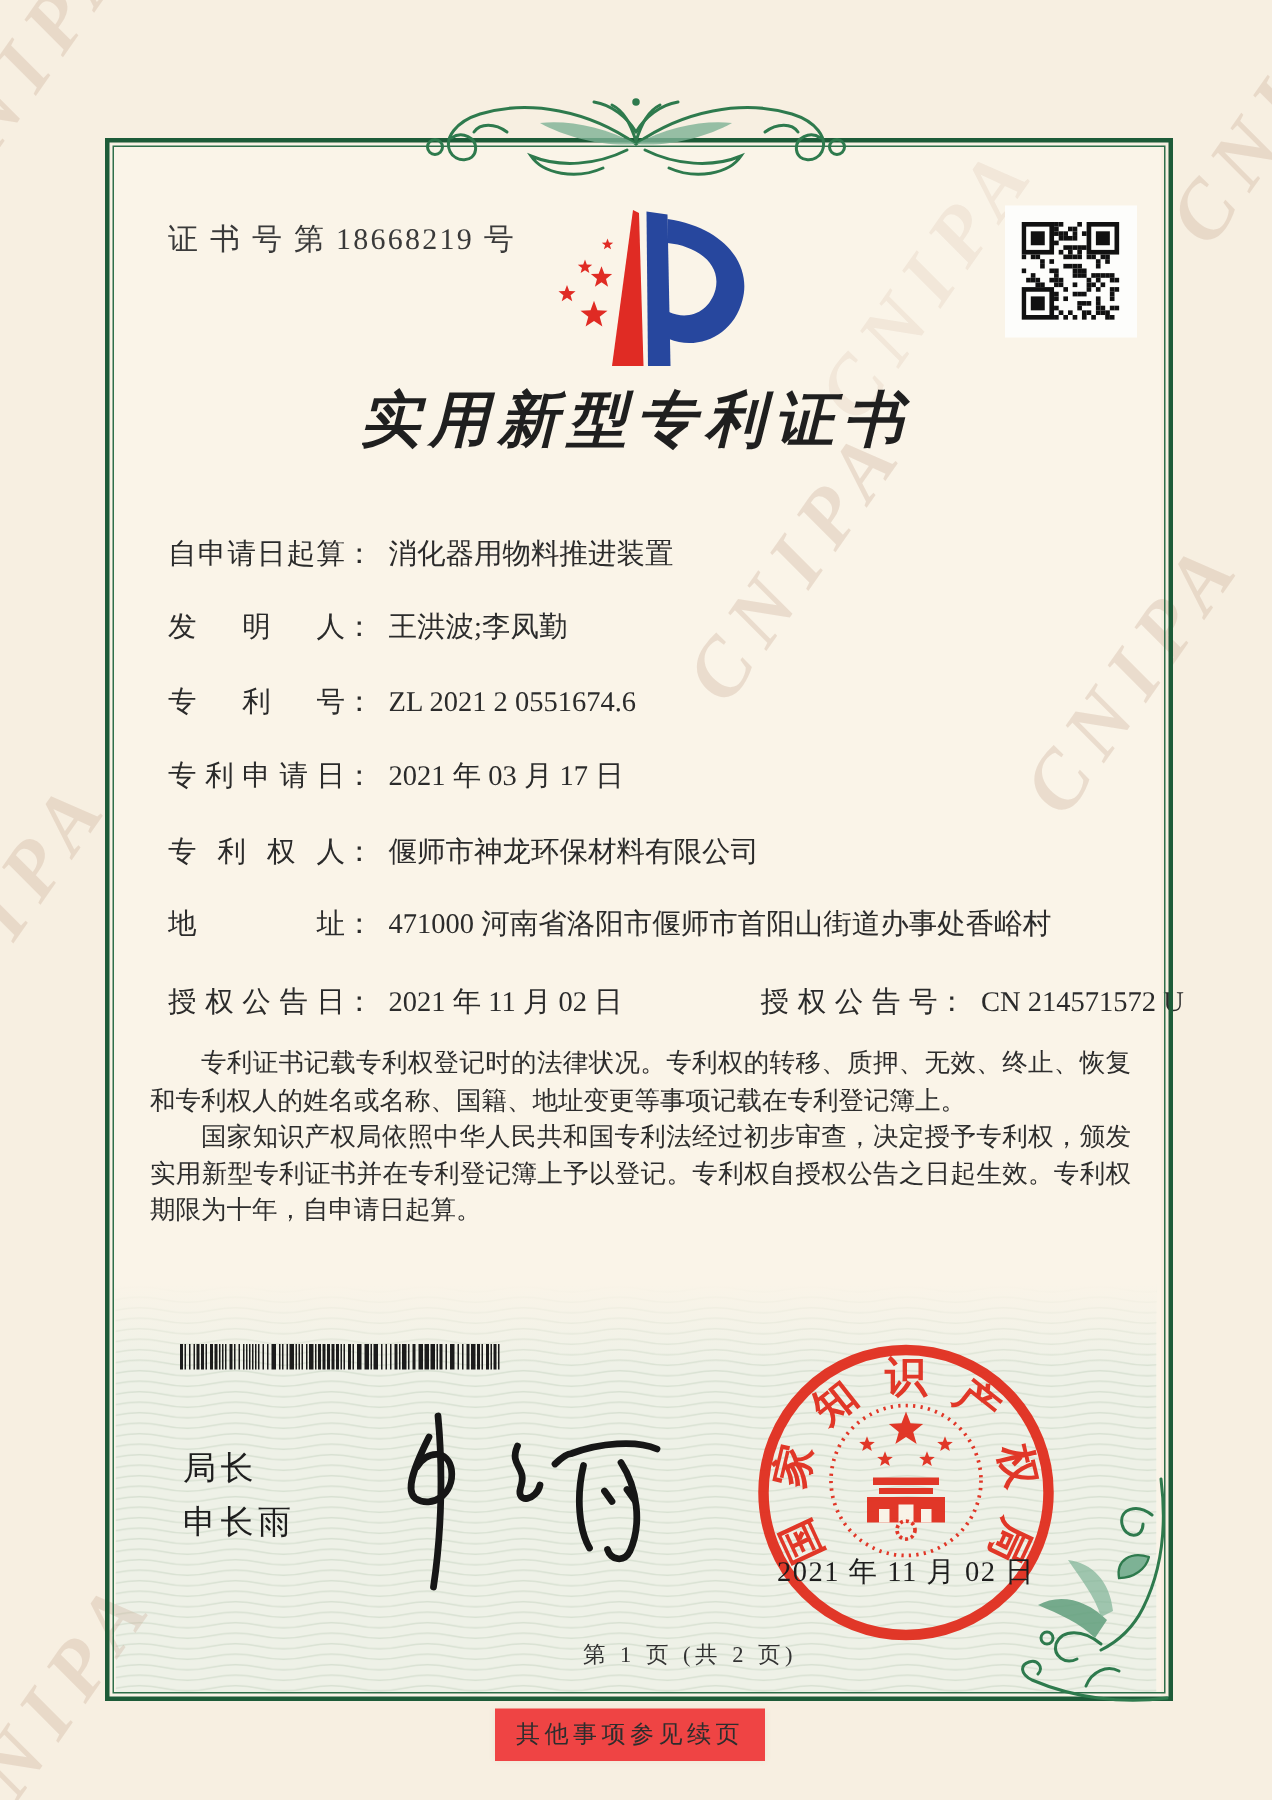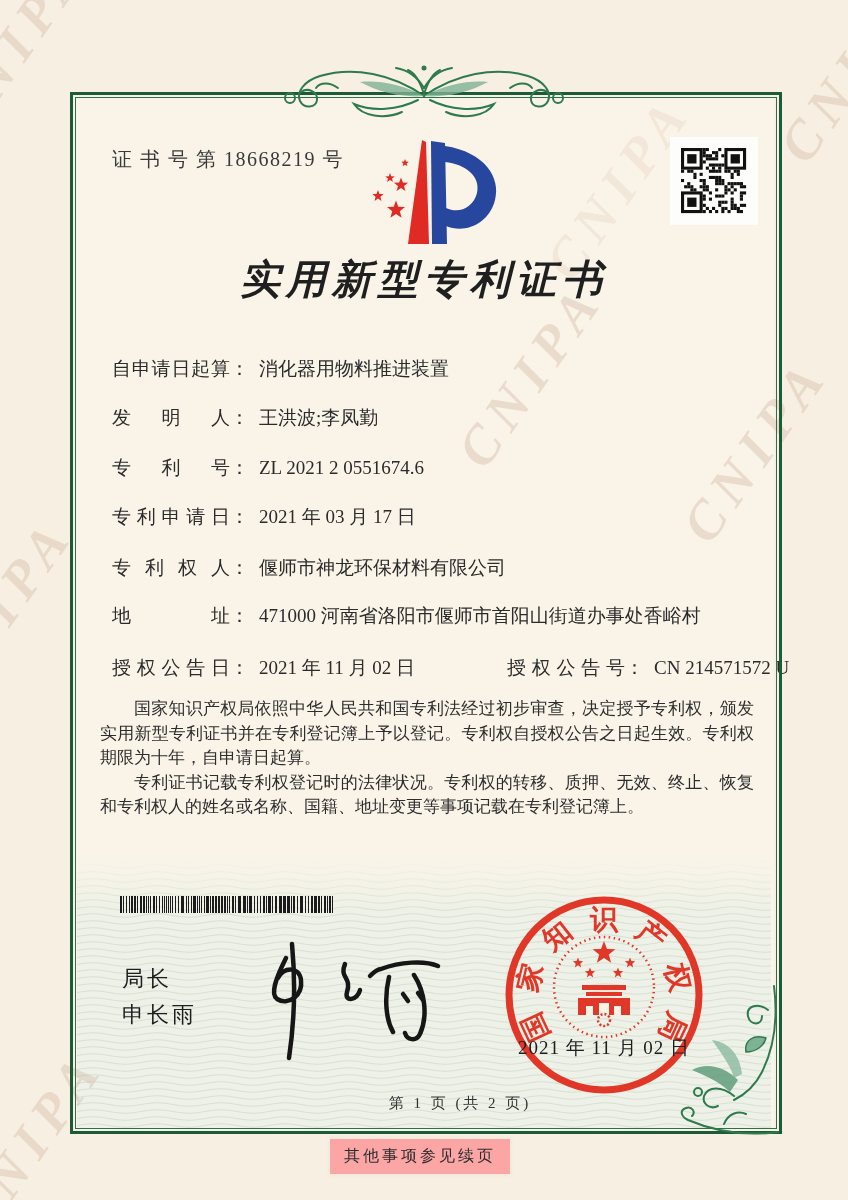--- a/index.html
+++ b/index.html
@@ -40,21 +40,21 @@
   .official { position:absolute; left:122px; top:961px; z-index:2;
     font-family:"Liberation Sans","DejaVu Sans",sans-serif; font-size:22px; font-weight:500;
     letter-spacing:3px; color:#1e1e1e; }
   .official div { line-height:36px; }
   .signature { position:absolute; left:248px; top:936px; z-index:2; }
   .seal { position:absolute; left:498px; top:889px; z-index:2; opacity:0.93; }
   .seal-date { position:absolute; left:500px; top:1035px; width:208px; text-align:center; z-index:2;
     font-size:19px; letter-spacing:1px; color:#1d1d1d; font-weight:500; }
   .page-ind { position:absolute; left:0; top:1094px; width:100%; text-align:center;
     font-size:15px; letter-spacing:3px; color:#333; z-index:2;padding-left:36px; }
-  .note-box { position:absolute; left:330px; top:1139px; background:#fca5a5; padding:7px 14px;
+  .note-box { position:absolute; left:330px; top:1139px; background:#ef4444; padding:7px 14px;
     font-size:16px; letter-spacing:3px; color:#2d2d2d; z-index:2; box-shadow:0 0 5px rgba(120,100,60,0.08); }
   .flourish { position:absolute; left:270px; top:54px; z-index:4; }
   .corner-orn { position:absolute; left:676px; top:984px; z-index:4; }
 </style>
 </head>
 <body>
 
 <div class="inner-bg"></div>
 <div class="wave-zone">
   <svg width="694" height="272">
@@ -276,22 +276,22 @@
   <span class="lbl">专利权人</span><span>：</span><span class="val">偃师市神龙环保材料有限公司</span>
 </div>
 <div class="row" style="top:603px">
   <span class="lbl">地址</span><span>：</span><span class="val">471000 河南省洛阳市偃师市首阳山街道办事处香峪村</span>
 </div>
 <div class="row" style="top:655px">
   <span class="lbl">授权公告日</span><span>：</span><span class="val">2021 年 11 月 02 日</span><span class="grant"><span class="lbl">授权公告号</span><span>：</span><span class="val">CN 214571572 U</span></span>
 </div>
 
 <div class="paras">
+  <p>专利证书记载专利权登记时的法律状况。专利权的转移、质押、无效、终止、恢复和专利权人的姓名或名称、国籍、地址变更等事项记载在专利登记簿上。</p>
   <p>国家知识产权局依照中华人民共和国专利法经过初步审查，决定授予专利权，颁发实用新型专利证书并在专利登记簿上予以登记。专利权自授权公告之日起生效。专利权期限为十年，自申请日起算。</p>
-  <p>专利证书记载专利权登记时的法律状况。专利权的转移、质押、无效、终止、恢复和专利权人的姓名或名称、国籍、地址变更等事项记载在专利登记簿上。</p>
 </div>
 
 <svg class="barcode" id="barcode-svg" width="218" height="18">
     <rect x="0" y="0" width="2" height="17" fill="#1b1b1b"></rect>
     <rect x="3" y="0" width="1" height="17" fill="#1b1b1b"></rect>
     <rect x="6" y="0" width="1" height="17" fill="#1b1b1b"></rect>
     <rect x="9" y="0" width="1" height="17" fill="#1b1b1b"></rect>
     <rect x="11" y="0" width="2" height="17" fill="#1b1b1b"></rect>
     <rect x="14" y="0" width="2" height="17" fill="#1b1b1b"></rect>
     <rect x="17" y="0" width="1" height="17" fill="#1b1b1b"></rect>

